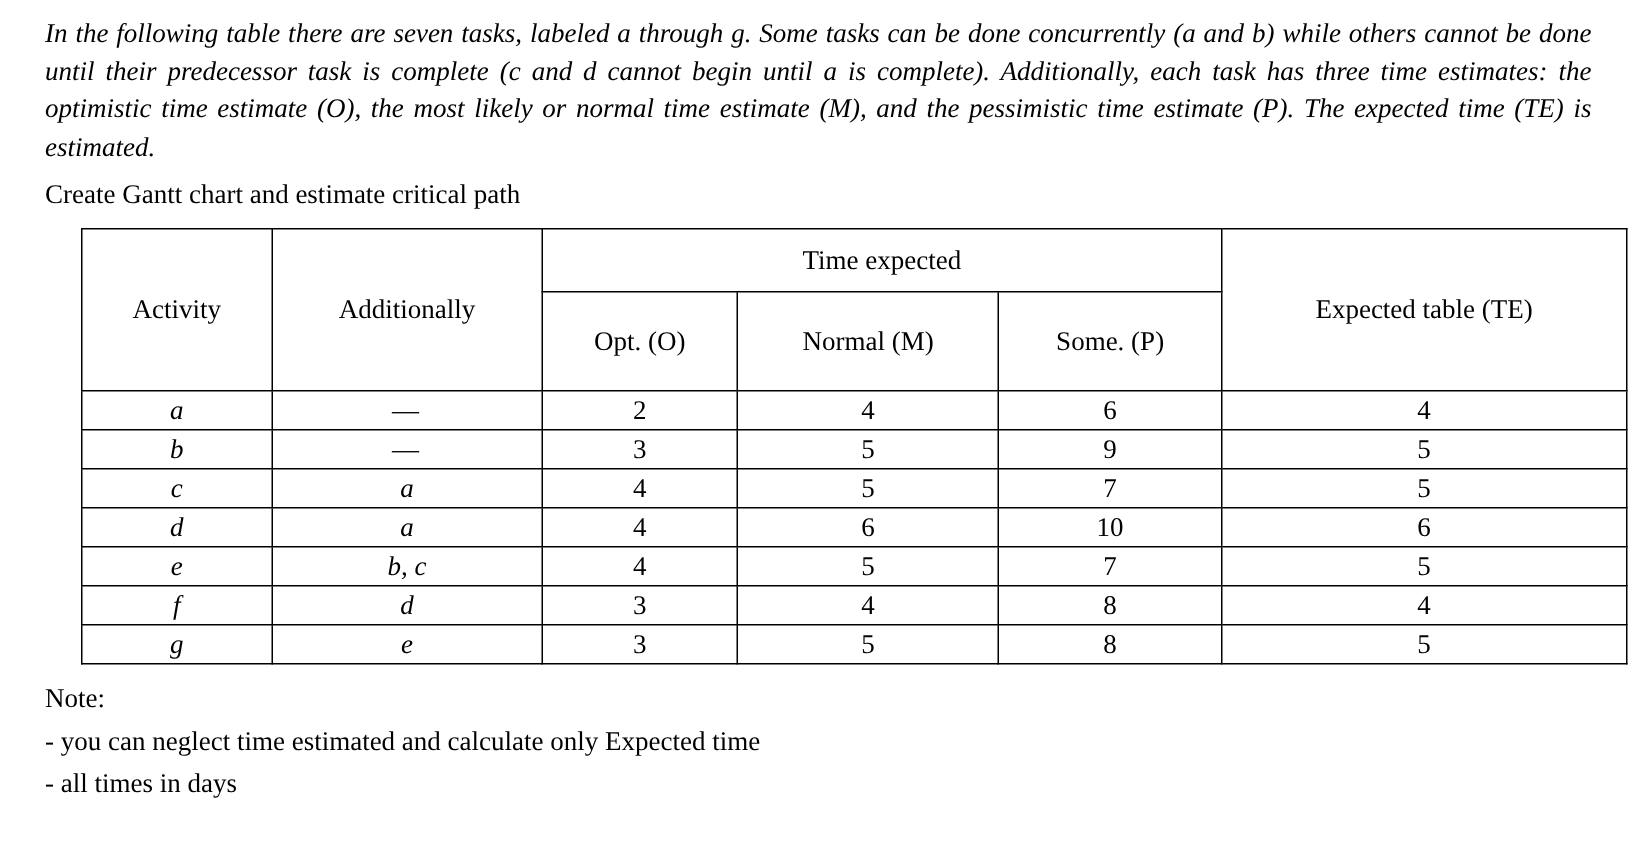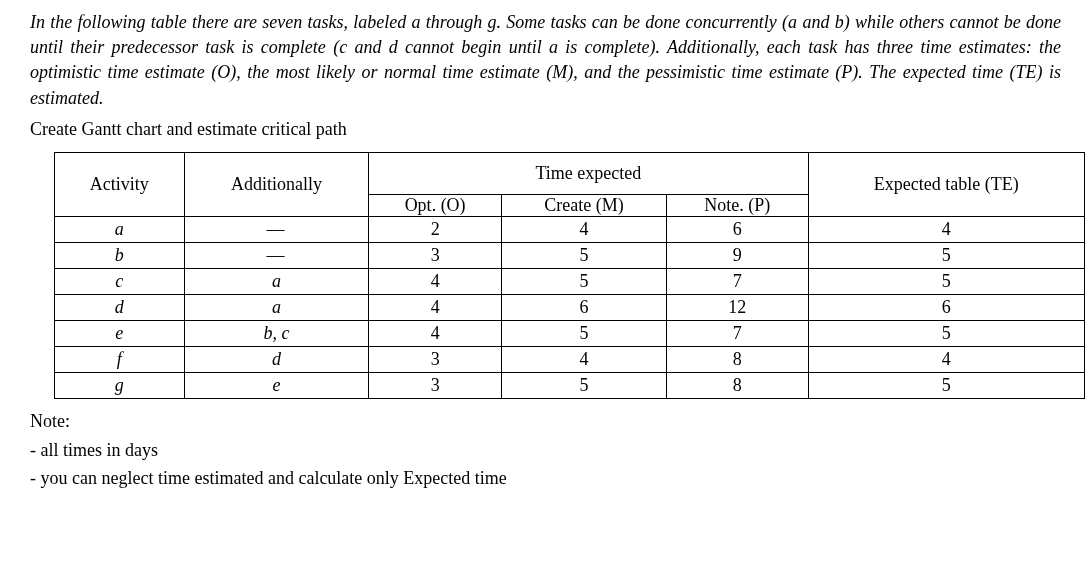--- a/index.html
+++ b/index.html
@@ -32,21 +32,21 @@
     }
     .data-table th,
     .data-table td {
       border: 1px solid #000;
       text-align: center;
       padding: 2px 8px;
       font-weight: normal;
     }
     .data-table .header-row th {
       font-size: 18px;
-      padding: 0 8px;
+      padding: 22px 8px;
     }
     .data-table .header-row-top th {
       padding: 10px 8px;
     }
     .data-table .activity-col {
       font-style: italic;
       font-family: "Times New Roman", Times, serif;
     }
     .data-table .predecessor-col {
       font-style: italic;
@@ -74,22 +74,22 @@
 <table class="data-table">
   <thead>
     <tr class="header-row header-row-top">
       <th rowspan="2">Activity</th>
       <th rowspan="2">Additionally</th>
       <th colspan="3">Time expected</th>
       <th rowspan="2">Expected table (TE)</th>
     </tr>
     <tr class="header-row">
       <th>Opt. (O)</th>
-      <th>Create (M)</th>
-      <th>Note. (P)</th>
+      <th>Normal (M)</th>
+      <th>Some. (P)</th>
     </tr>
   </thead>
   <tbody>
     <tr>
       <td class="activity-col">a</td>
       <td class="dash">—</td>
       <td>2</td>
       <td>4</td>
       <td>6</td>
       <td>4</td>
@@ -108,21 +108,21 @@
       <td>4</td>
       <td>5</td>
       <td>7</td>
       <td>5</td>
     </tr>
     <tr>
       <td class="activity-col">d</td>
       <td class="predecessor-col">a</td>
       <td>4</td>
       <td>6</td>
-      <td>12</td>
+      <td>10</td>
       <td>6</td>
     </tr>
     <tr>
       <td class="activity-col">e</td>
       <td class="predecessor-col">b, c</td>
       <td>4</td>
       <td>5</td>
       <td>7</td>
       <td>5</td>
     </tr>
@@ -140,15 +140,15 @@
       <td>3</td>
       <td>5</td>
       <td>8</td>
       <td>5</td>
     </tr>
   </tbody>
 </table>
 
 <div class="note-section">
   <span class="note-label">Note:</span>
+  <span class="note-item">- you can neglect time estimated and calculate only Expected time</span>
   <span class="note-item">- all times in days</span>
-  <span class="note-item">- you can neglect time estimated and calculate only Expected time</span>
 </div>
 
 </body></html>

